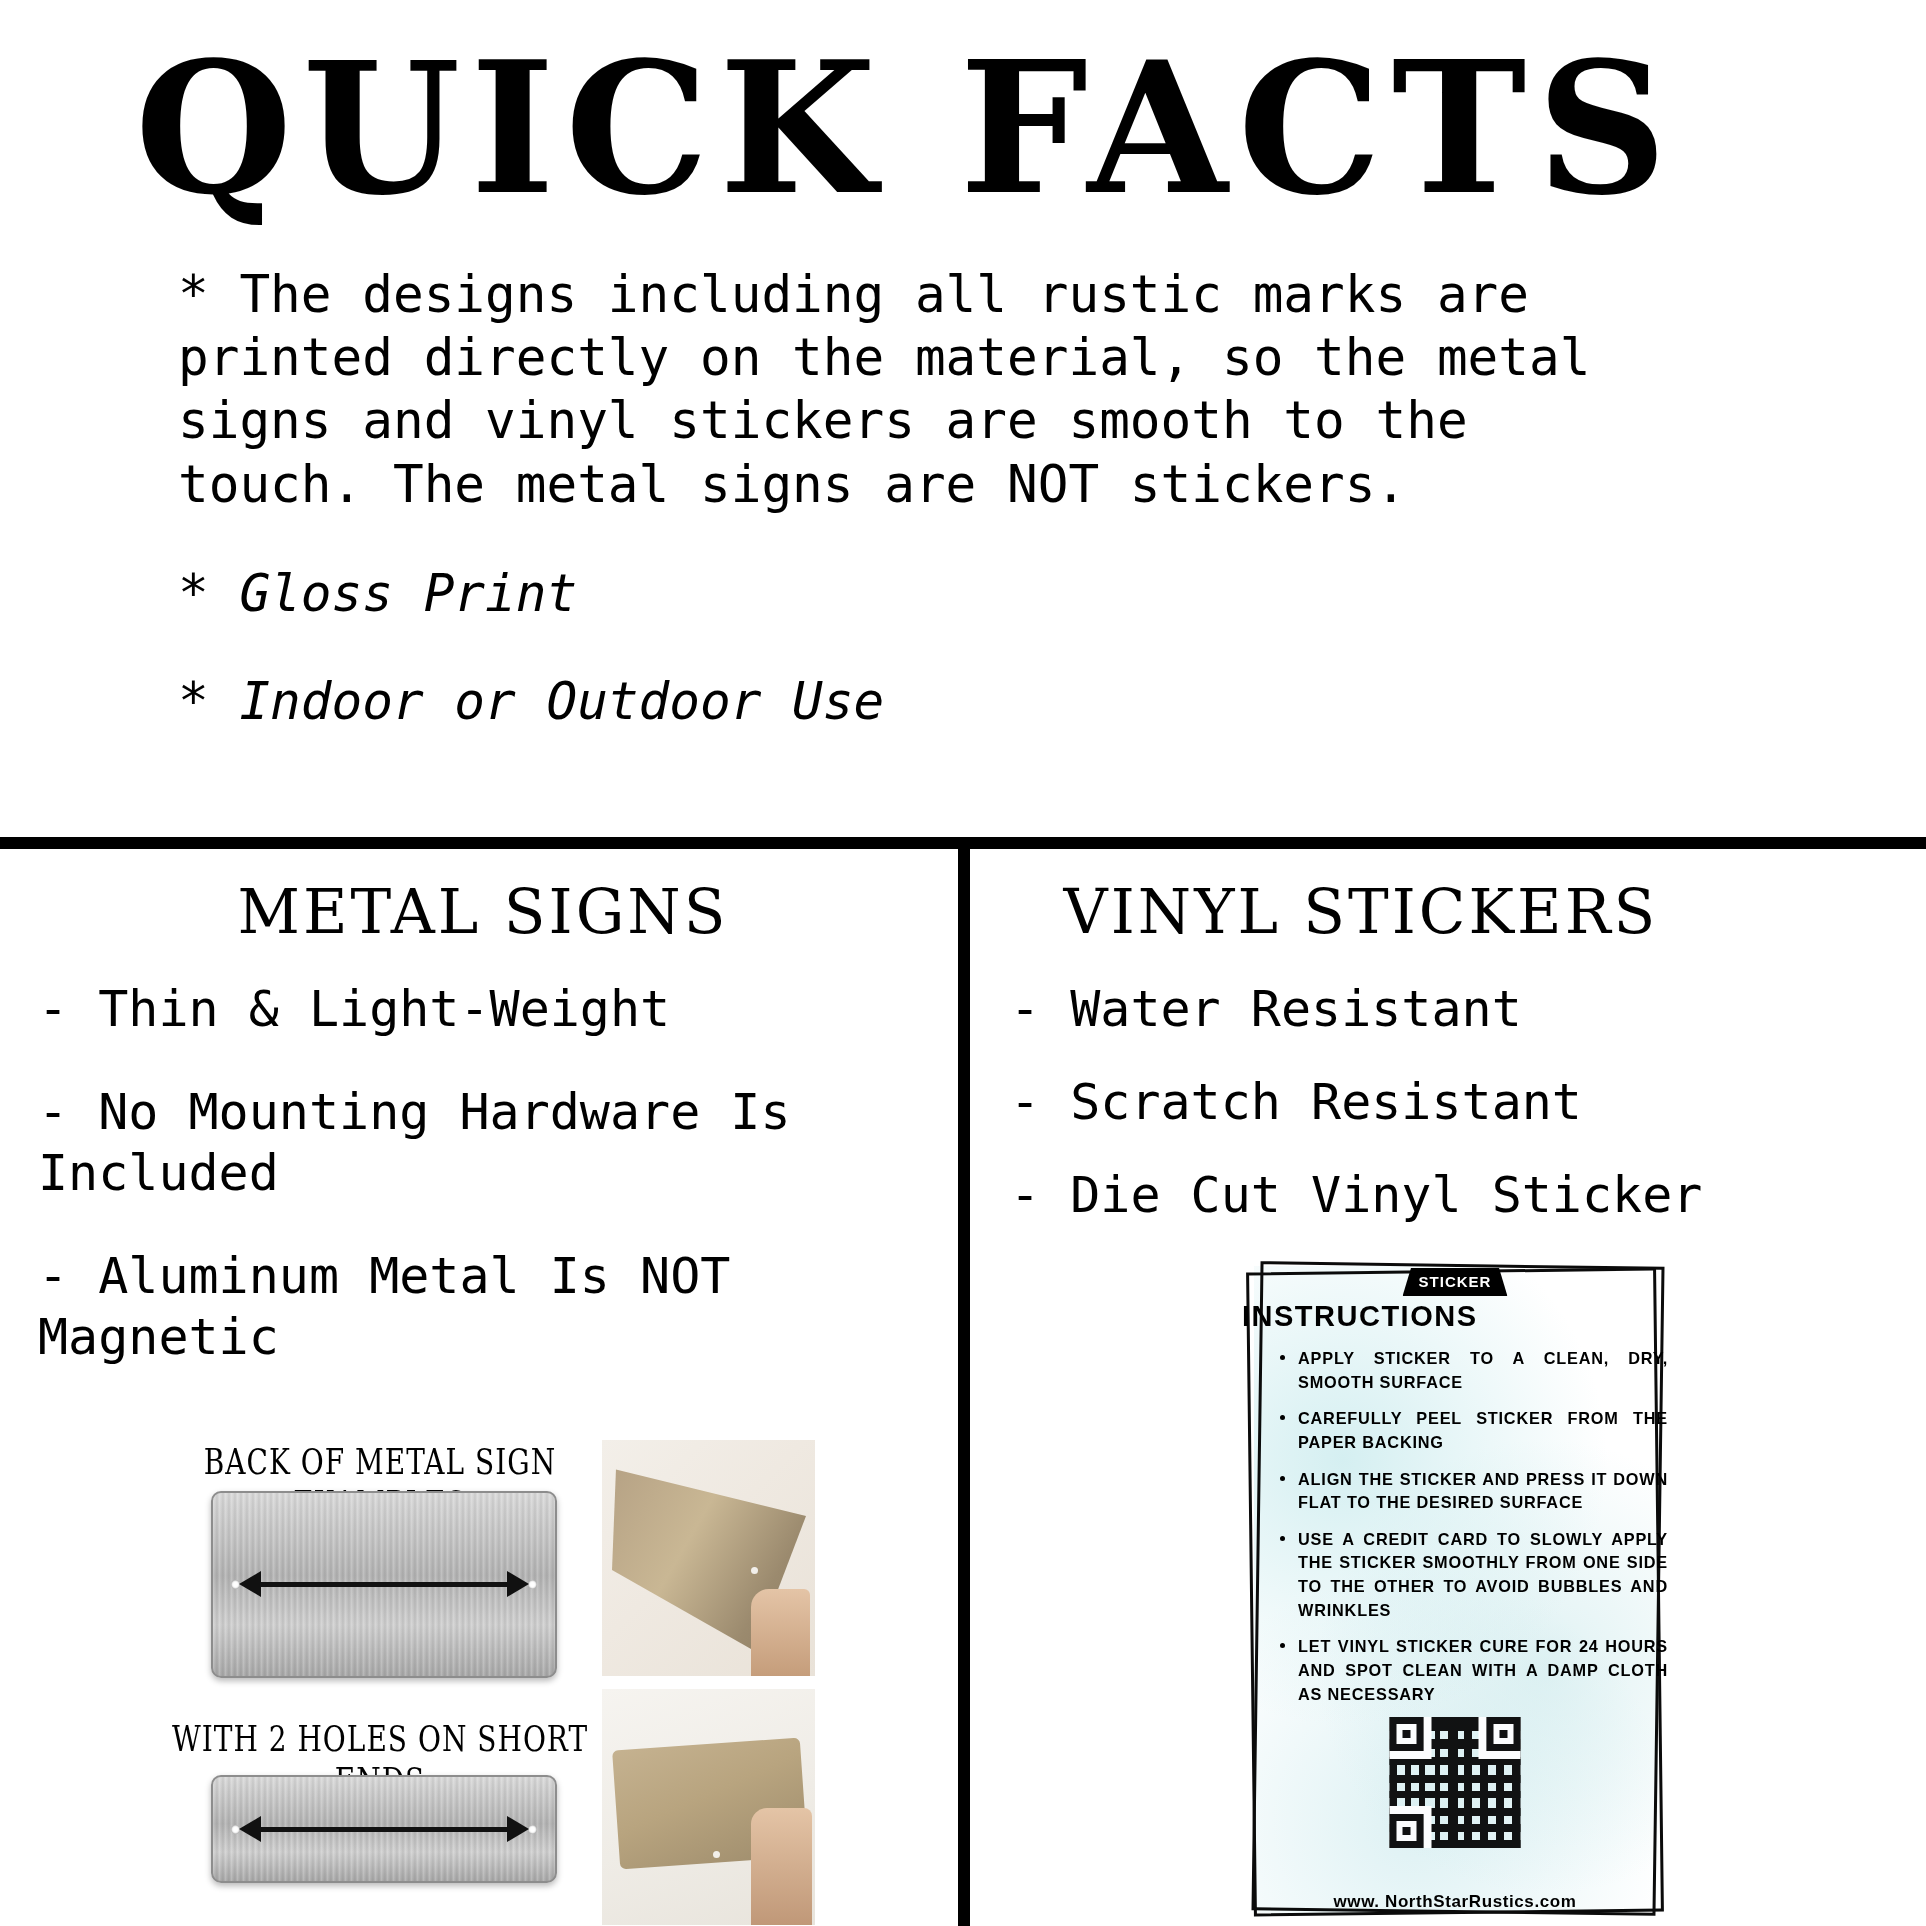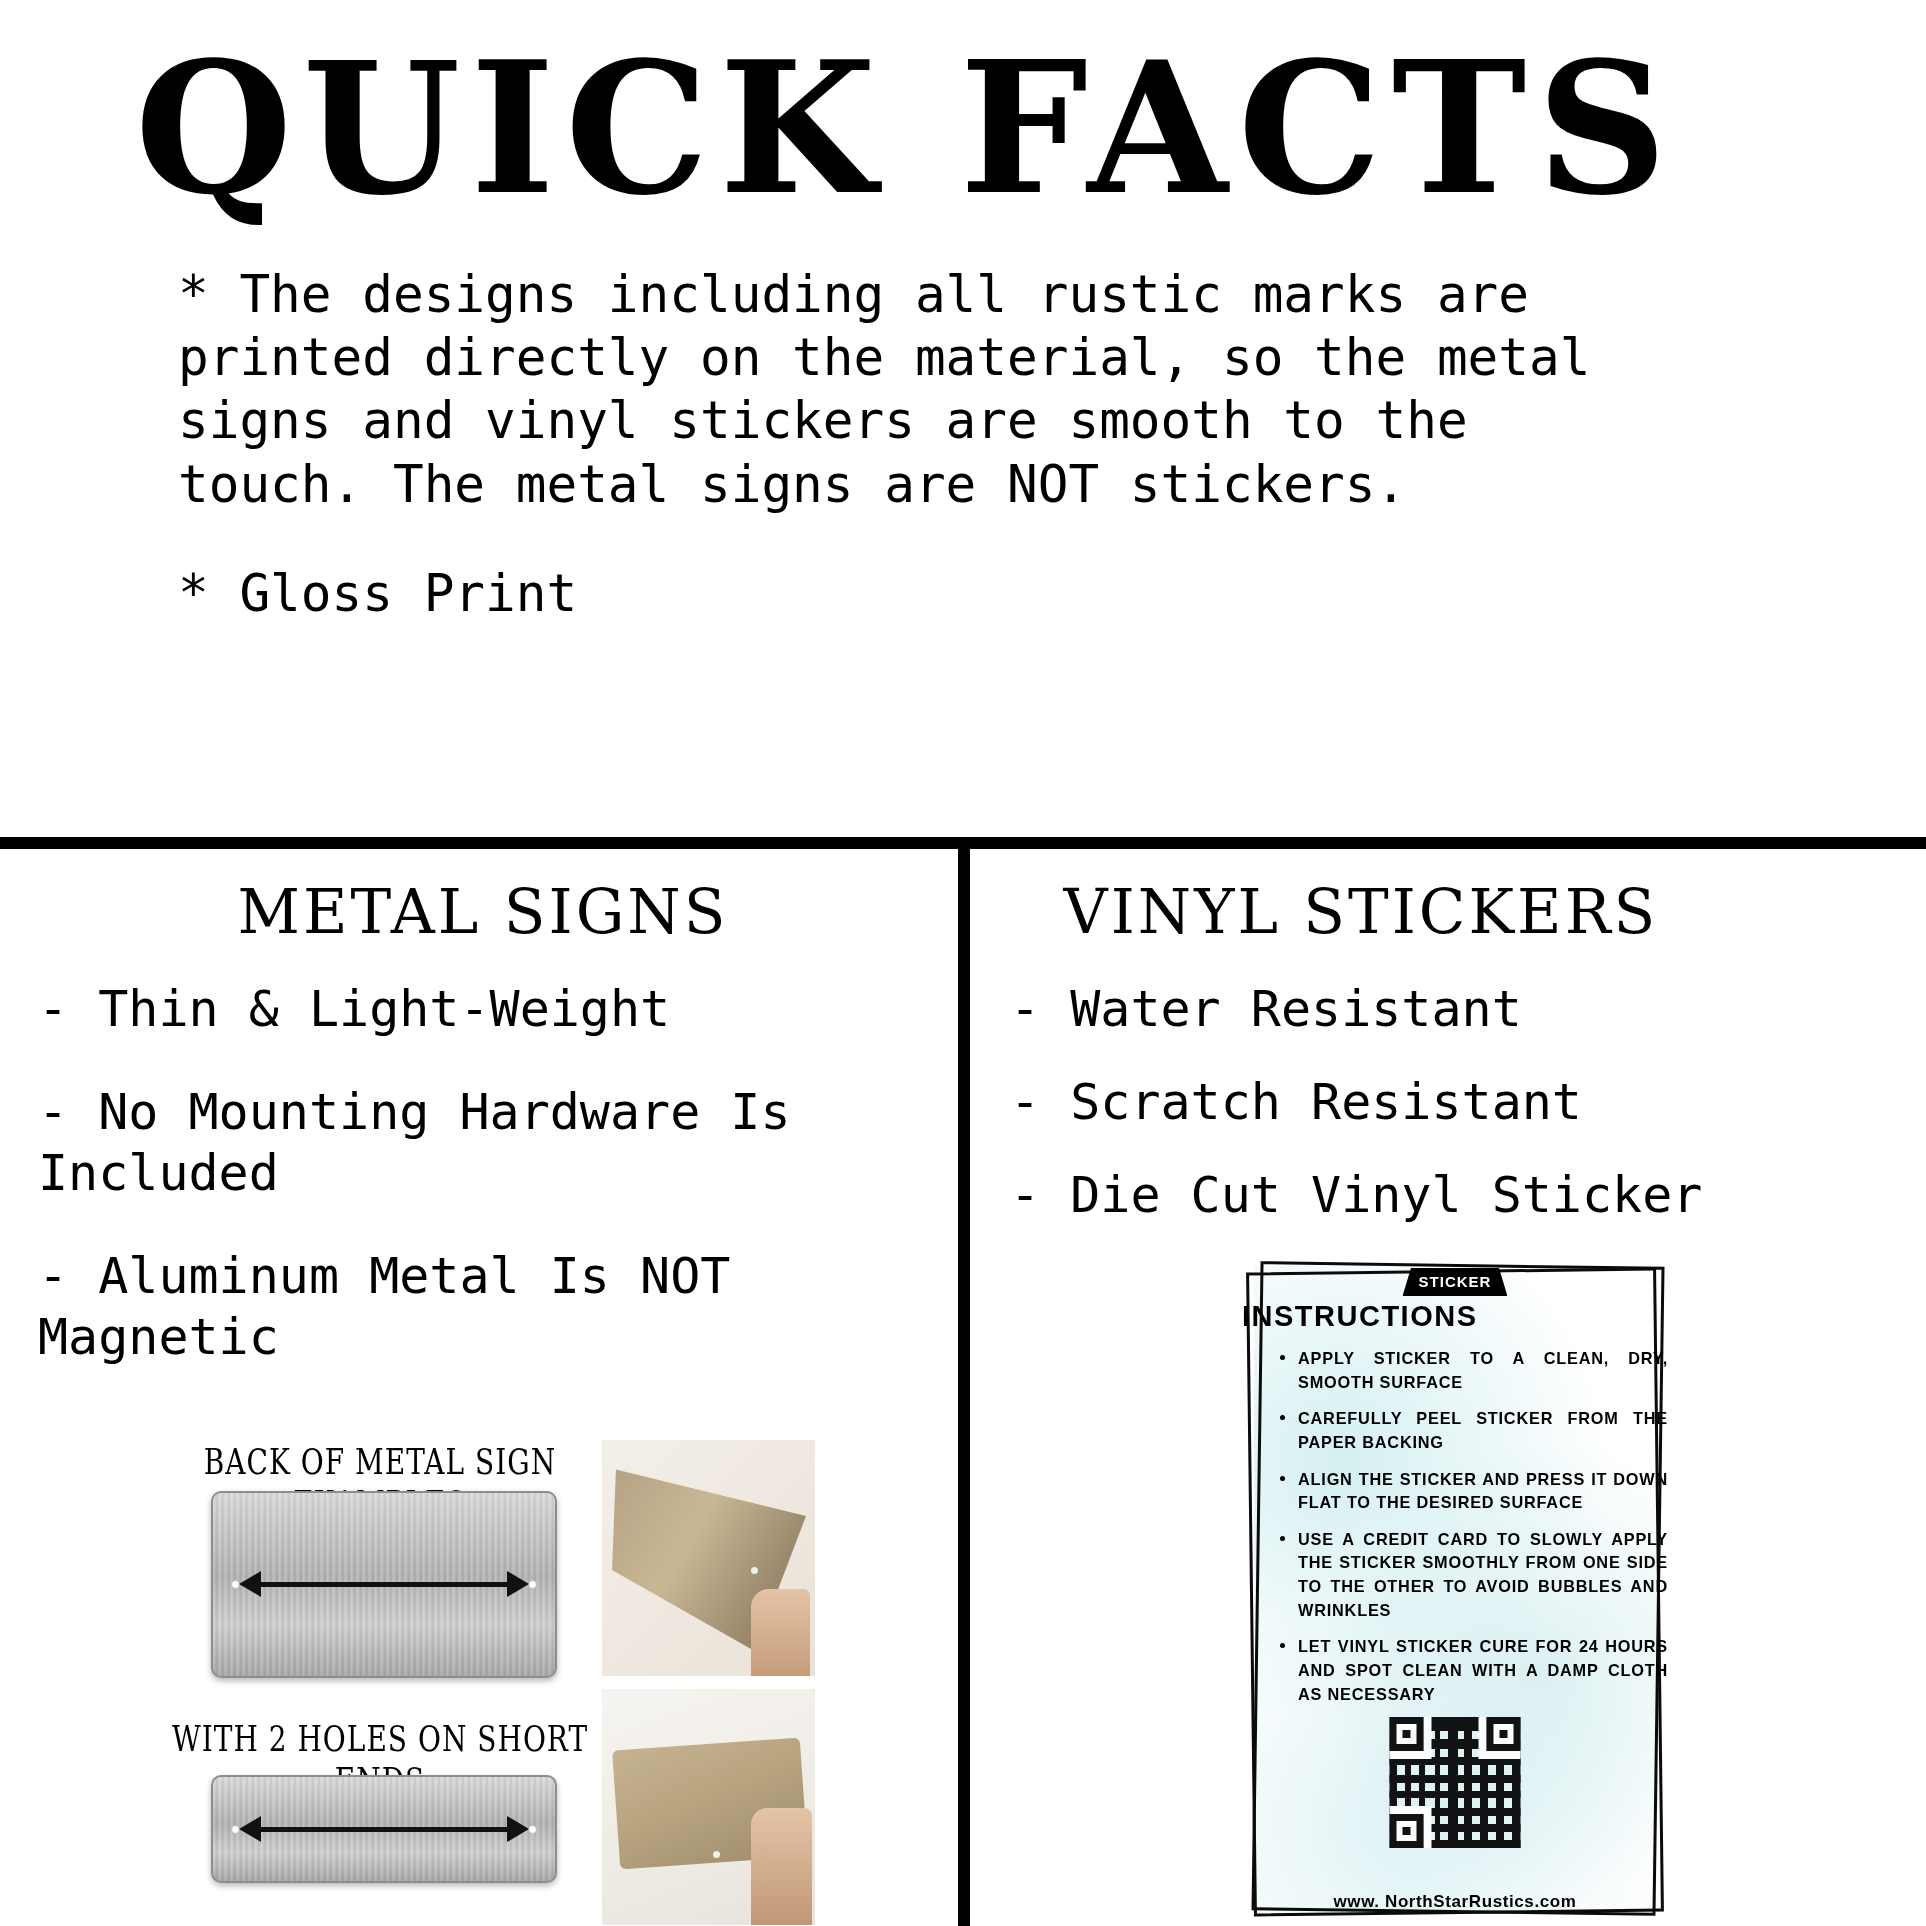--- a/index.html
+++ b/index.html
@@ -48,20 +48,21 @@
     line-height: 1.24;
     letter-spacing: 0px;
     margin: 4px 0 46px 0;
     text-align: left;
   }
   .fact-line {
     font-family: "DejaVu Sans Mono", monospace;
     font-size: 51px;
     line-height: 1.25;
     margin: 0 0 44px 0;
+    font-style: italic;
   }
 
   
   .h-divider {
     position: absolute;
     left: 0;
     top: 837px;
     width: 1927px;
     height: 12px;
     background: #000000;
@@ -331,20 +332,21 @@
 </head>
 <body>
 
 <div id="page">
 
   <div class="top-section">
     <h1 class="main-title">QUICK FACTS</h1>
     <div class="facts">
       <p class="fact-para">* The designs including all rustic marks are printed directly on the material, so the metal signs and vinyl stickers are smooth to the touch. The metal signs are NOT stickers.</p>
       <p class="fact-line">* Gloss Print</p>
+      <p class="fact-line">* Indoor or Outdoor Use</p>
     </div>
   </div>
 
   <div class="h-divider"></div>
   <div class="v-divider"></div>
 
   <div class="col col-left">
     <h2 class="col-title">METAL SIGNS</h2>
     <p class="bullet">- Thin &amp; Light-Weight</p>
     <p class="bullet">- No Mounting Hardware Is Included</p>

